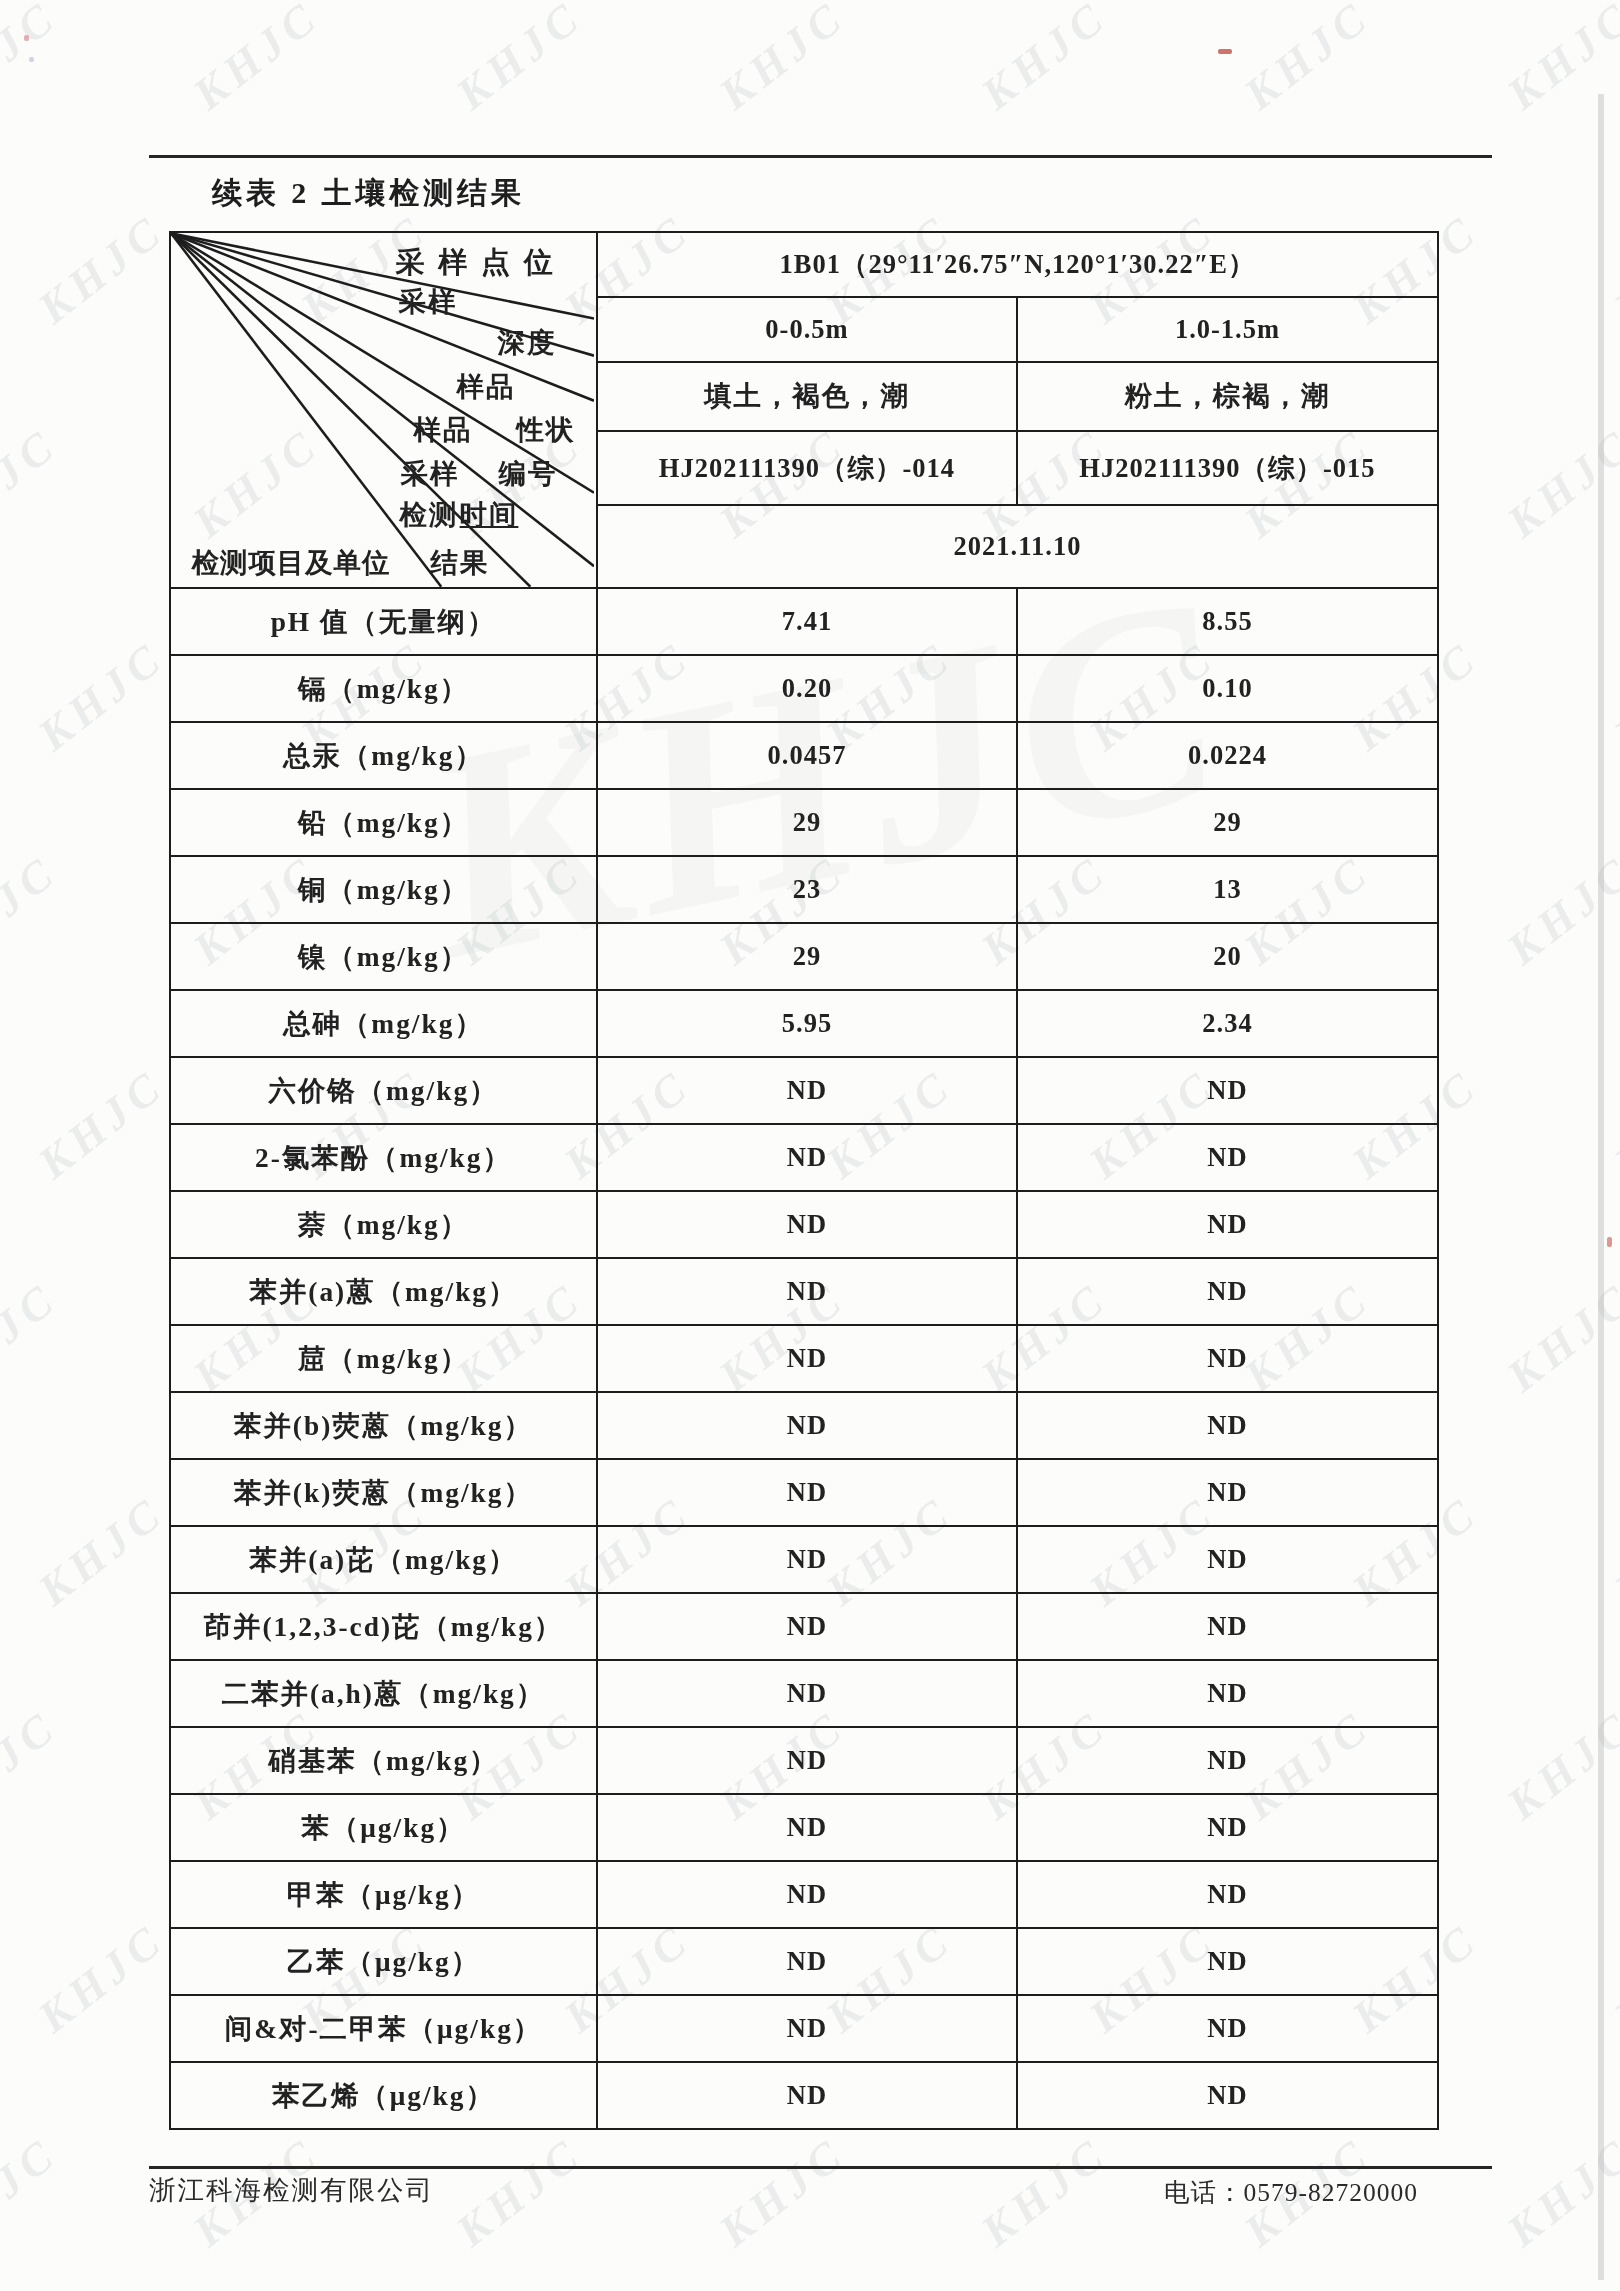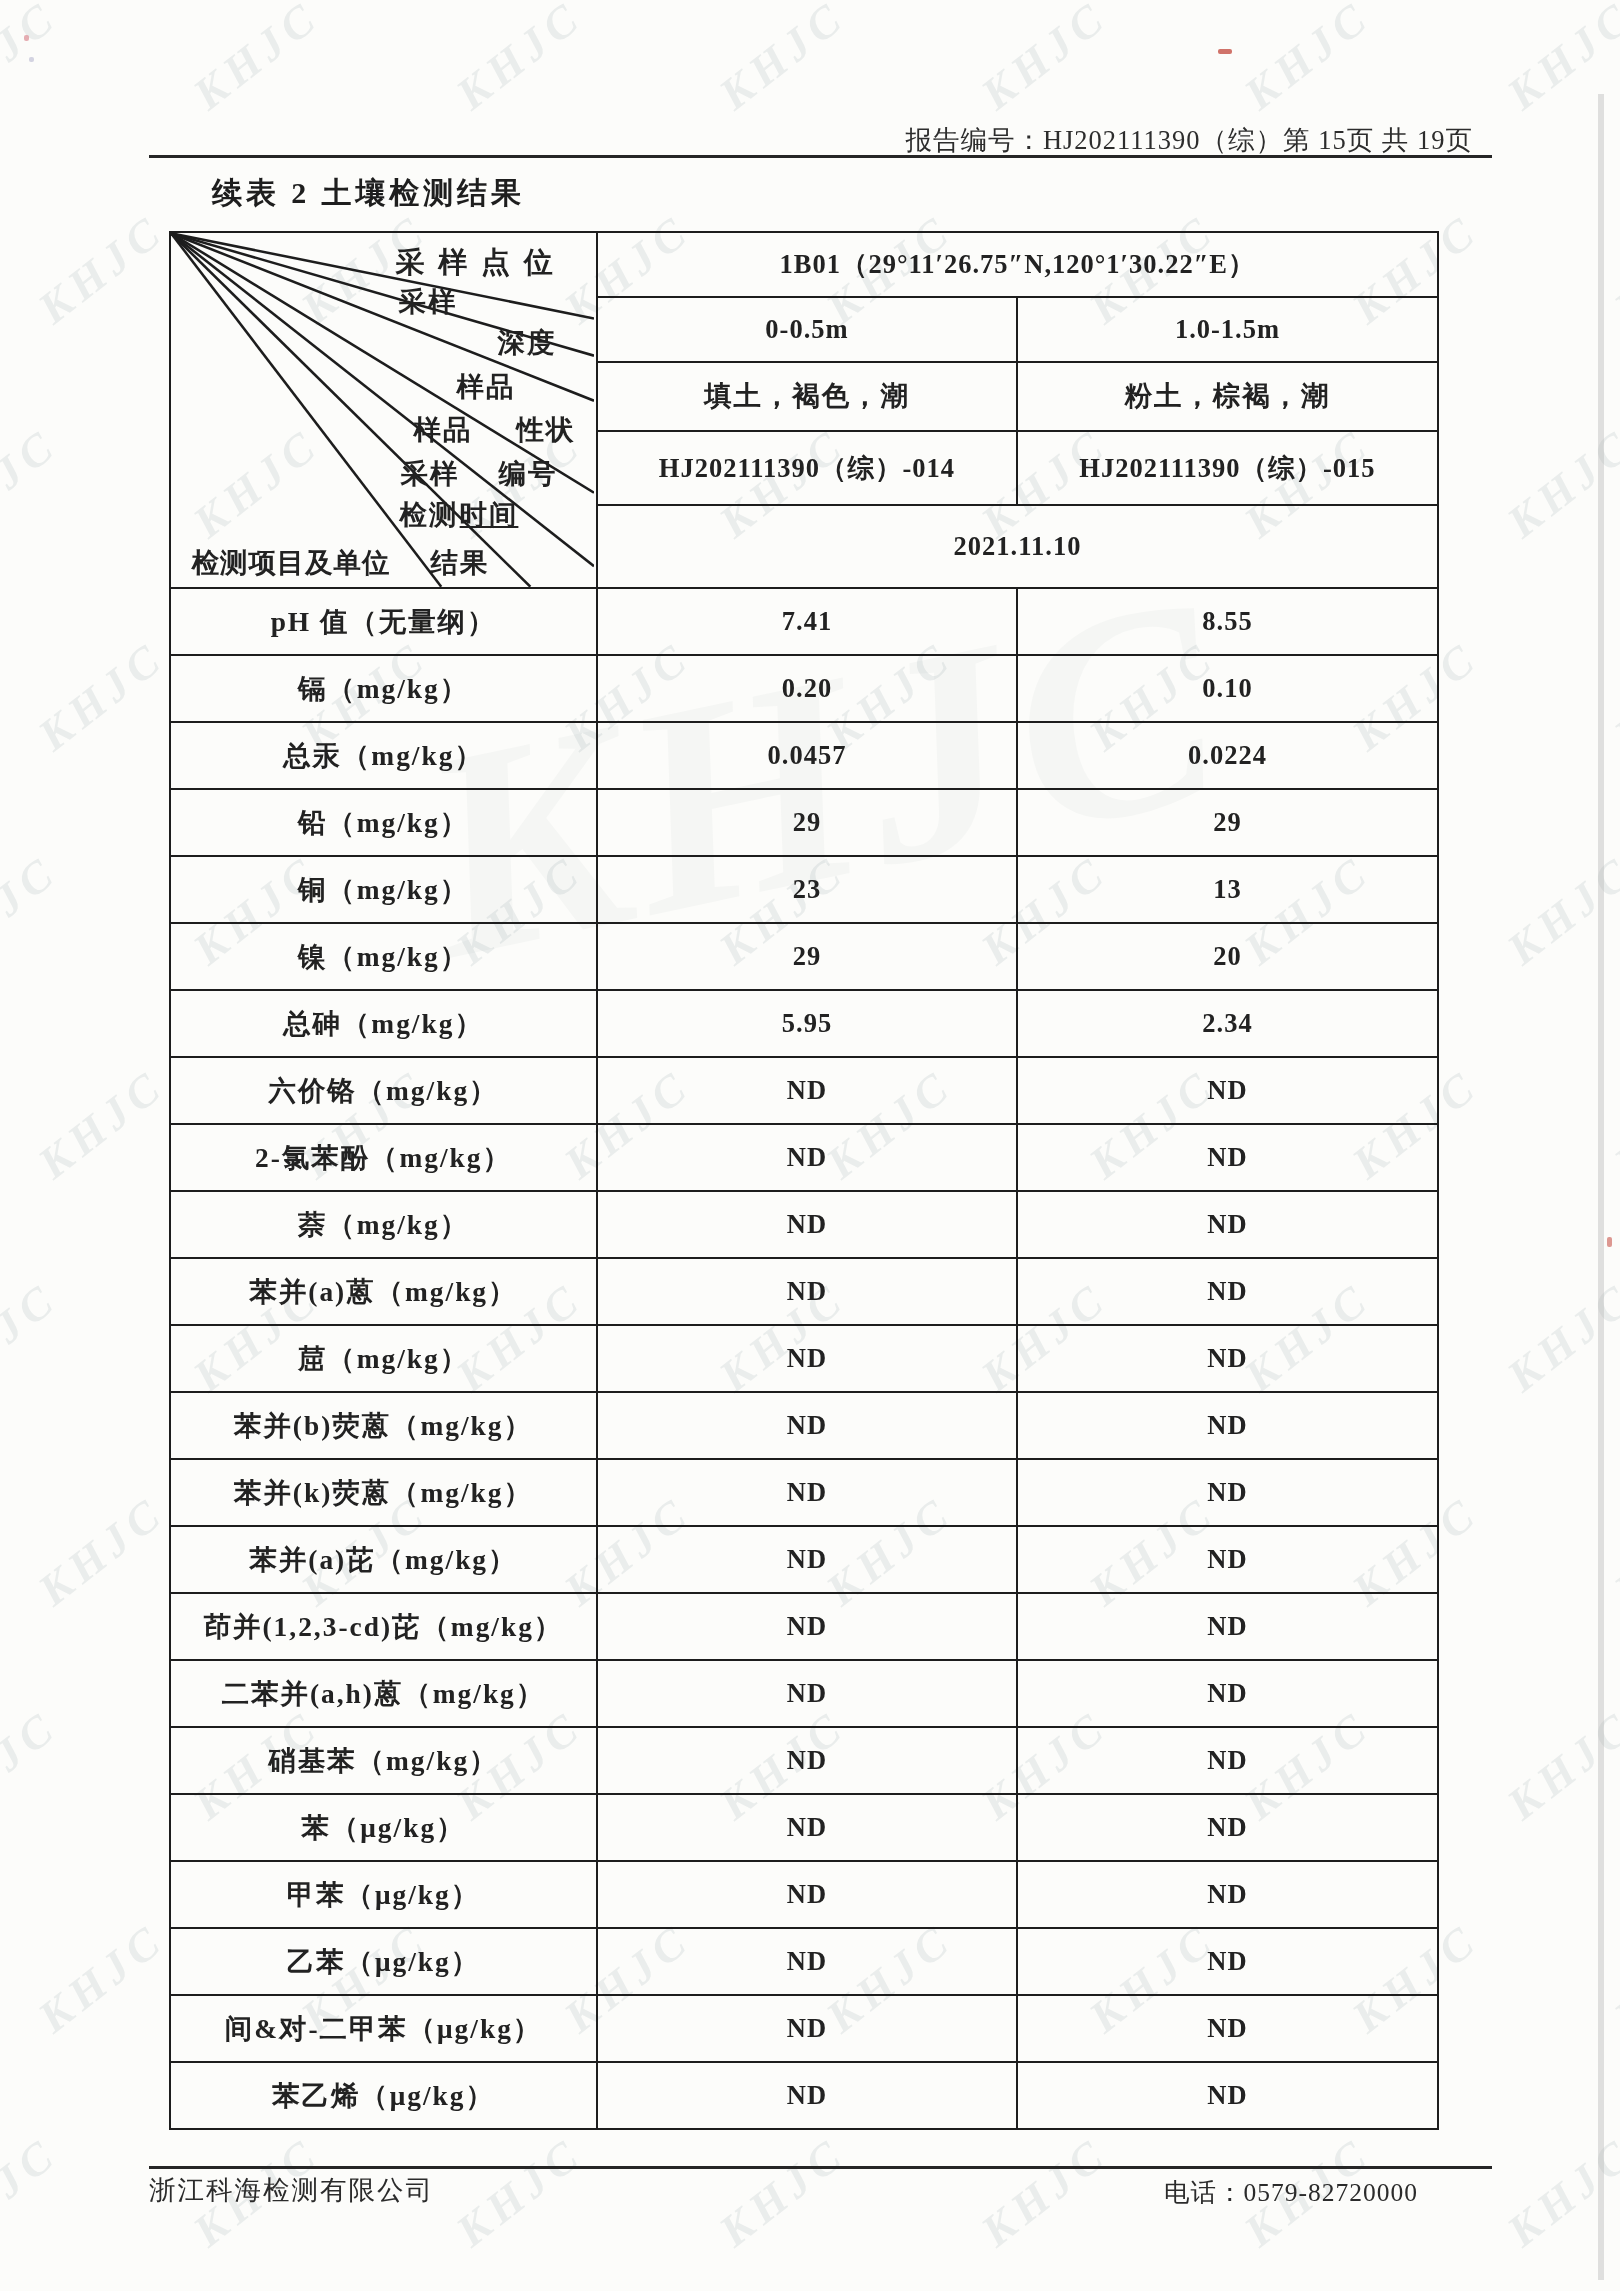--- a/index.html
+++ b/index.html
@@ -157,21 +157,20 @@
       <span class="wm-item" style="left: 1235px; top: 2166px;">KHJC</span>
       <span class="wm-item" style="left: 1498px; top: 2166px;">KHJC</span>
     </div>
   <div class="big-mark">KHJC</div>
   <div class="edge-shadow"></div>
   <div class="speck" style="left:1218px;top:49px;width:13.7px;height:4.9px;background:rgba(194,69,58,.75);"></div>
   <div class="speck" style="left:23.5px;top:35px;width:5.9px;height:5.9px;background:rgba(214,120,130,.6);"></div>
   <div class="speck" style="left:1607px;top:1237px;width:4.9px;height:9.8px;background:rgba(194,69,58,.55);"></div>
   <div class="speck" style="left:29px;top:57px;width:4.9px;height:4.9px;background:rgba(170,170,200,.5);"></div>
 
-  <div class="report-no">报告编号：HJ202111390（综）第 15页 共 19页</div>
   <div class="rule rule-top"></div>
   <div class="page-title">续表 2 土壤检测结果</div>
 
   <div class="tbl-wrap">
     <table class="tbl">
       <colgroup>
           <col style="width:427px">
           <col style="width:420px">
           <col style="width:421px">
         </colgroup>

